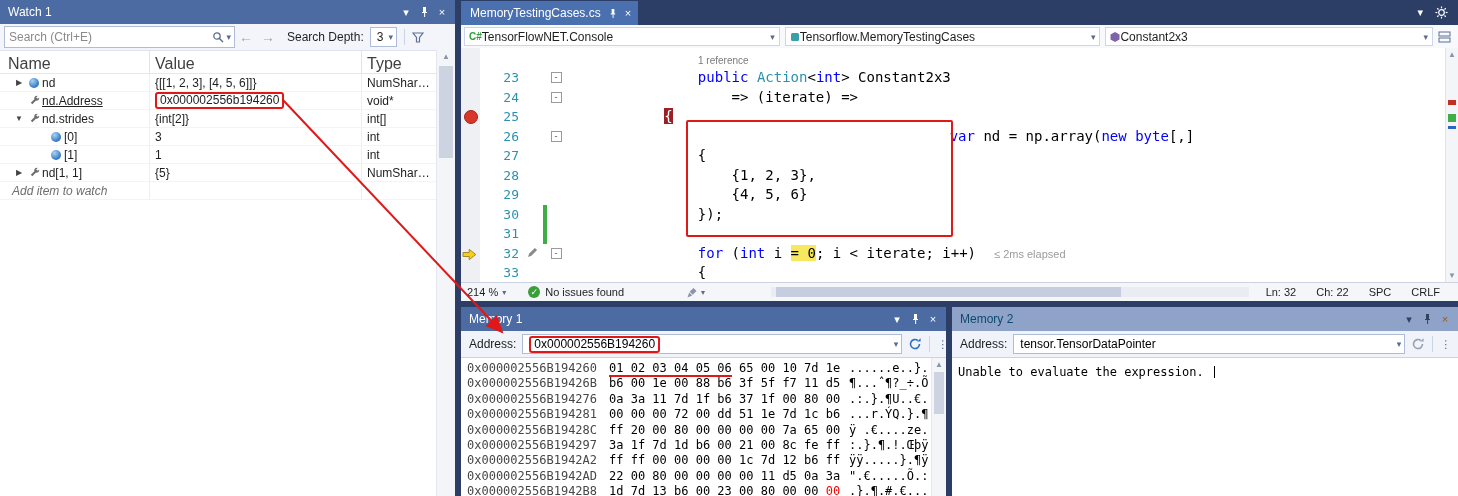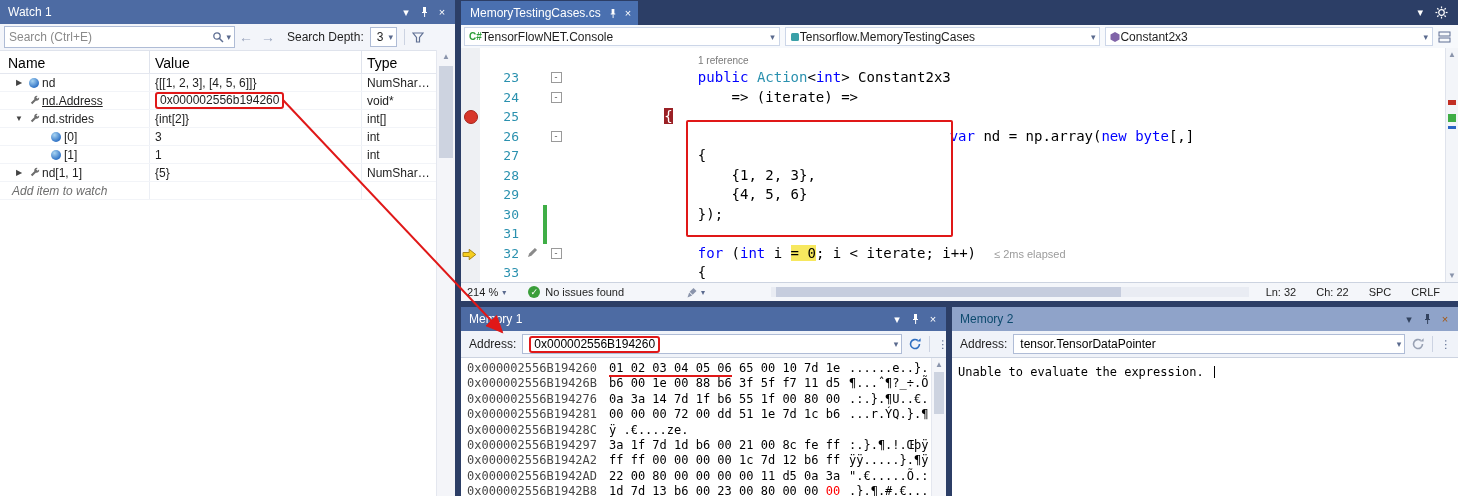--- a/index.html
+++ b/index.html
@@ -22,21 +22,21 @@
   .searchbox{width:226px;height:20px;background:#fff;border:1px solid #afbcd6;display:flex;align-items:center;padding-right:3px}
   .searchbox input{flex:1;border:none;outline:none;font:12px "Liberation Sans",sans-serif;color:#0f766e;padding:0 4px;background:transparent;min-width:0}
   .searchbox input::placeholder{color:#8a8a8a}
   .sb-dd{color:#5a6a8e;font-size:9px;margin-left:2px}
   .hist{color:#9aa5bd;font-size:14px;margin:0 4px;line-height:20px}
   .depth-label{font-size:12px;color:#1e1e1e;margin:0 6px 0 8px;white-space:nowrap}
   .combo{background:#fff;border:1px solid #afbcd6;height:20px;display:flex;align-items:center;font-size:12px;color:#1e1e1e;padding:0 3px 0 6px;box-sizing:border-box}
   .combo .dd{color:#5a6a8e;font-size:9px;margin-left:5px}
   .vsep{width:1px;height:16px;background:#ccd3e2;margin:0 7px;flex:none}
   .w-head{display:flex;height:22px;border-bottom:1px solid #e4e7ef;flex:none;background:#fff}
-  .w-hcell{font-size:14px;color:#000000;padding:4px 0 0 8px;border-right:1px solid #dfe3ec;box-sizing:border-box}
+  .w-hcell{font-size:16px;color:#404040;padding:4px 0 0 8px;border-right:1px solid #dfe3ec;box-sizing:border-box}
   #watch-rows{flex:1;position:relative;background:#fff}
   .w-row{display:flex;height:17px;align-items:center;border-bottom:1px solid #f2f4f8}
   .w-cell{height:17px;border-right:1px solid #eceff5;display:flex;align-items:center;font-size:12px;color:#1e1e1e;overflow:hidden;white-space:nowrap;box-sizing:border-box}
   .w-name{width:150px}
   .w-value{width:212px;padding-left:5px}
   .w-type{width:75px;padding-left:5px}
   .expander{width:14px;font-size:8px;color:#444;text-align:center;flex:none}
   .w-icon{width:16px;display:flex;align-items:center;justify-content:center;flex:none}
   .obj-ball{width:10px;height:10px;border-radius:50%;background:radial-gradient(circle at 35% 30%,#a8d4f2,#2b6fc4 75%)}
   .add-item{font-style:italic;color:#6e6e6e;padding-left:12px}
@@ -489,23 +489,23 @@
           <path d="M12.6 1.2v3.4H9.2z" fill="#2f6fc1"></path>
         </svg>
     </span>
     <span class="vsep"></span>
     <span class="overflow-dots">⋮</span>
   </div>
   <div class="mem-content">
     <div id="mem1-rows">
         <div class="m-row"><span class="m-addr">0x000002556B194260</span><span class="m-hex"><span class="mem-underline">01 02 03 04 05 06</span><span> 65 00 10 7d 1e</span></span><span class="m-ascii">......e..}.</span></div>
         <div class="m-row"><span class="m-addr">0x000002556B19426B</span><span class="m-hex"><span>b6 00 1e 00 88 b6 3f 5f f7 11 d5</span></span><span class="m-ascii">¶...ˆ¶?_÷.Õ</span></div>
-        <div class="m-row"><span class="m-addr">0x000002556B194276</span><span class="m-hex"><span>0a 3a 14 7d 1f b6 55 1f 00 80 00</span></span><span class="m-ascii">.:.}.¶U..€.</span></div>
+        <div class="m-row"><span class="m-addr">0x000002556B194276</span><span class="m-hex"><span>0a 3a 11 7d 1f b6 37 1f 00 80 00</span></span><span class="m-ascii">.:.}.¶U..€.</span></div>
         <div class="m-row"><span class="m-addr">0x000002556B194281</span><span class="m-hex"><span>00 00 00 72 00 dd 51 1e 7d 1c b6</span></span><span class="m-ascii">...r.ÝQ.}.¶</span></div>
-        <div class="m-row"><span class="m-addr">0x000002556B19428C</span><span class="m-ascii">ÿ .€....ze.</span></div>
+        <div class="m-row"><span class="m-addr">0x000002556B19428C</span><span class="m-hex"><span>ff 20 00 80 00 00 00 00 7a 65 00</span></span><span class="m-ascii">ÿ .€....ze.</span></div>
         <div class="m-row"><span class="m-addr">0x000002556B194297</span><span class="m-hex"><span>3a 1f 7d 1d b6 00 21 00 8c fe ff</span></span><span class="m-ascii">:.}.¶.!.Œþÿ</span></div>
         <div class="m-row"><span class="m-addr">0x000002556B1942A2</span><span class="m-hex"><span>ff ff 00 00 00 00 1c 7d 12 b6 ff</span></span><span class="m-ascii">ÿÿ.....}.¶ÿ</span></div>
         <div class="m-row"><span class="m-addr">0x000002556B1942AD</span><span class="m-hex"><span>22 00 80 00 00 00 00 11 d5 0a 3a</span></span><span class="m-ascii">".€.....Õ.:</span></div>
         <div class="m-row"><span class="m-addr">0x000002556B1942B8</span><span class="m-hex"><span>1d 7d 13 b6 00 23 00 80 00 00</span><span class="hex-red"> 00</span></span><span class="m-ascii">.}.¶.#.€...</span></div>
       </div>
   </div>
   <div class="mem-scroll">
     <span class="scroll-arrow">▲</span>
     <span class="m-thumb"></span>
   </div>

